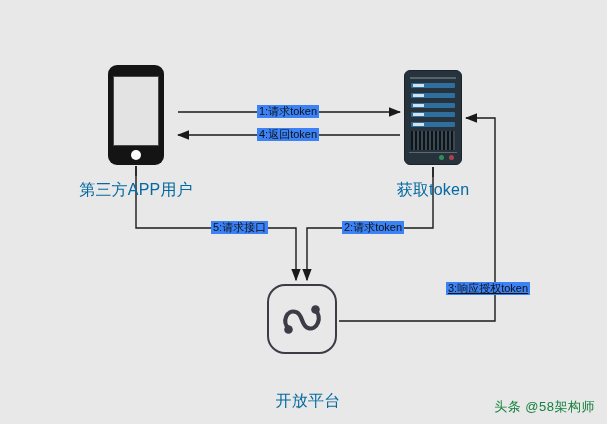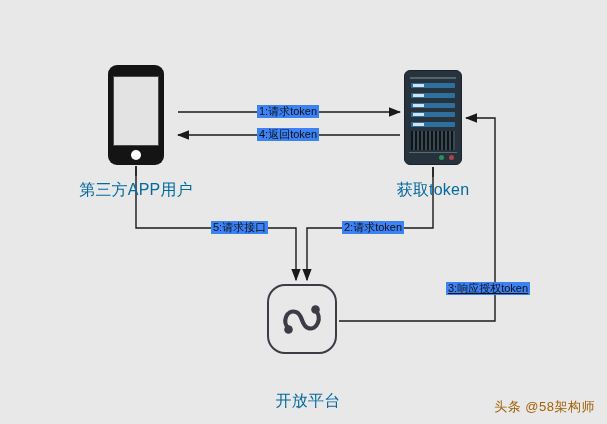--- a/index.html
+++ b/index.html
@@ -160,21 +160,21 @@
   #platform-glyph {
     position: absolute;
     left: 0; top: 0;
   }
   
   #watermark {
     position: absolute;
     right: 12px;
     bottom: 8px;
     font-size: 13px;
-    color: #a16207;
+    color: #15803d;
     letter-spacing: 0.5px;
     white-space: nowrap;
   }
 </style>
 </head>
 <body>
 
 <svg id="canvas" viewBox="0 0 607 424" xmlns="http://www.w3.org/2000/svg">
   <defs>
     <marker id="arrow" viewBox="0 0 10 10" refX="9" refY="5" markerWidth="9" markerHeight="9" orient="auto-start-reverse">

